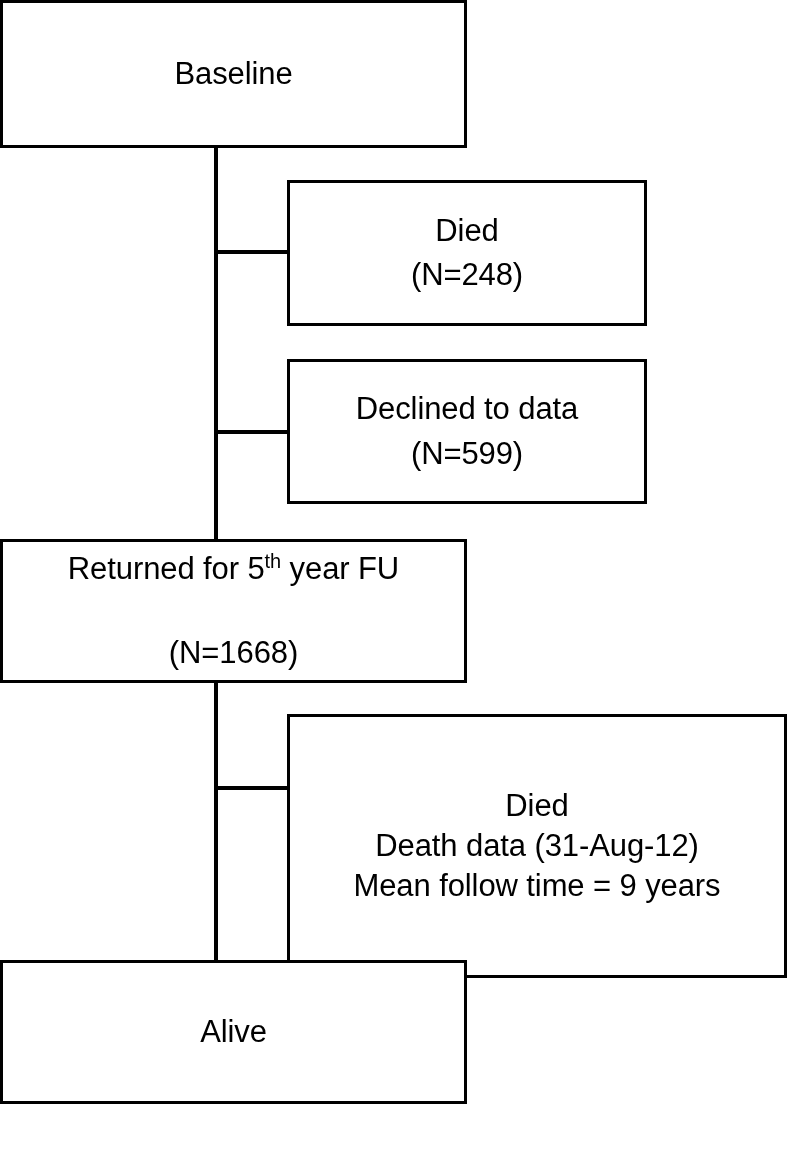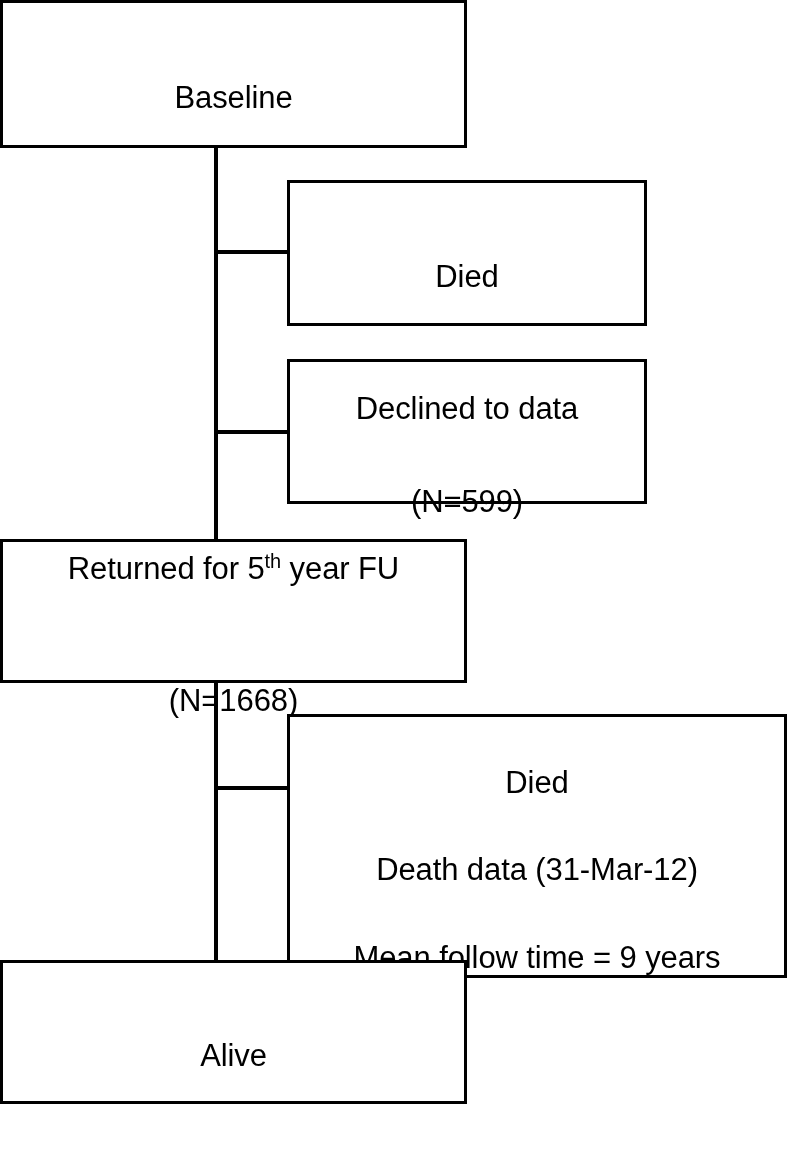--- a/index.html
+++ b/index.html
@@ -28,21 +28,20 @@
     flex-direction: column;
     align-items: center;
     justify-content: center;
     z-index: 3;
   }
   .node .line {
     font-size: 31px;
     line-height: 1.42;
     white-space: nowrap;
     letter-spacing: -0.1px;
-    margin-top: 48px;
   }
   .node.tight .line {
     line-height: 1.28;
   }
   .node .line sup {
     font-size: 20px;
     vertical-align: super;
     line-height: 0;
   }
 
@@ -84,35 +83,36 @@
   <div class="conn h" id="branch-decl"></div>
   <div class="conn v" id="trunk-lower"></div>
   <div class="conn h" id="branch-died-2"></div>
 
   <div class="node" id="node-baseline">
     <div class="line">Baseline</div>
   </div>
 
   <div class="node" id="node-died-1">
     <div class="line">Died</div>
+    <div class="line">(N=248)</div>
   </div>
 
   <div class="node" id="node-declined">
     <div class="line">Declined to data</div>
     <div class="line">(N=599)</div>
   </div>
 
   <div class="node" id="node-returned">
     <div class="line"><span>Returned for 5</span><sup>th</sup><span> year FU</span></div>
     <div class="line">(N=1668)</div>
   </div>
 
   <div class="node tight" id="node-died-2">
     <div class="line">Died</div>
-    <div class="line">Death data (31-Mar-12)</div>
+    <div class="line">Death data (31-Aug-12)</div>
     <div class="line">Mean follow time = 9 years</div>
   </div>
 
   <div class="node" id="node-alive">
     <div class="line">Alive</div>
   </div>
 
 </div>
 
 </body></html>

